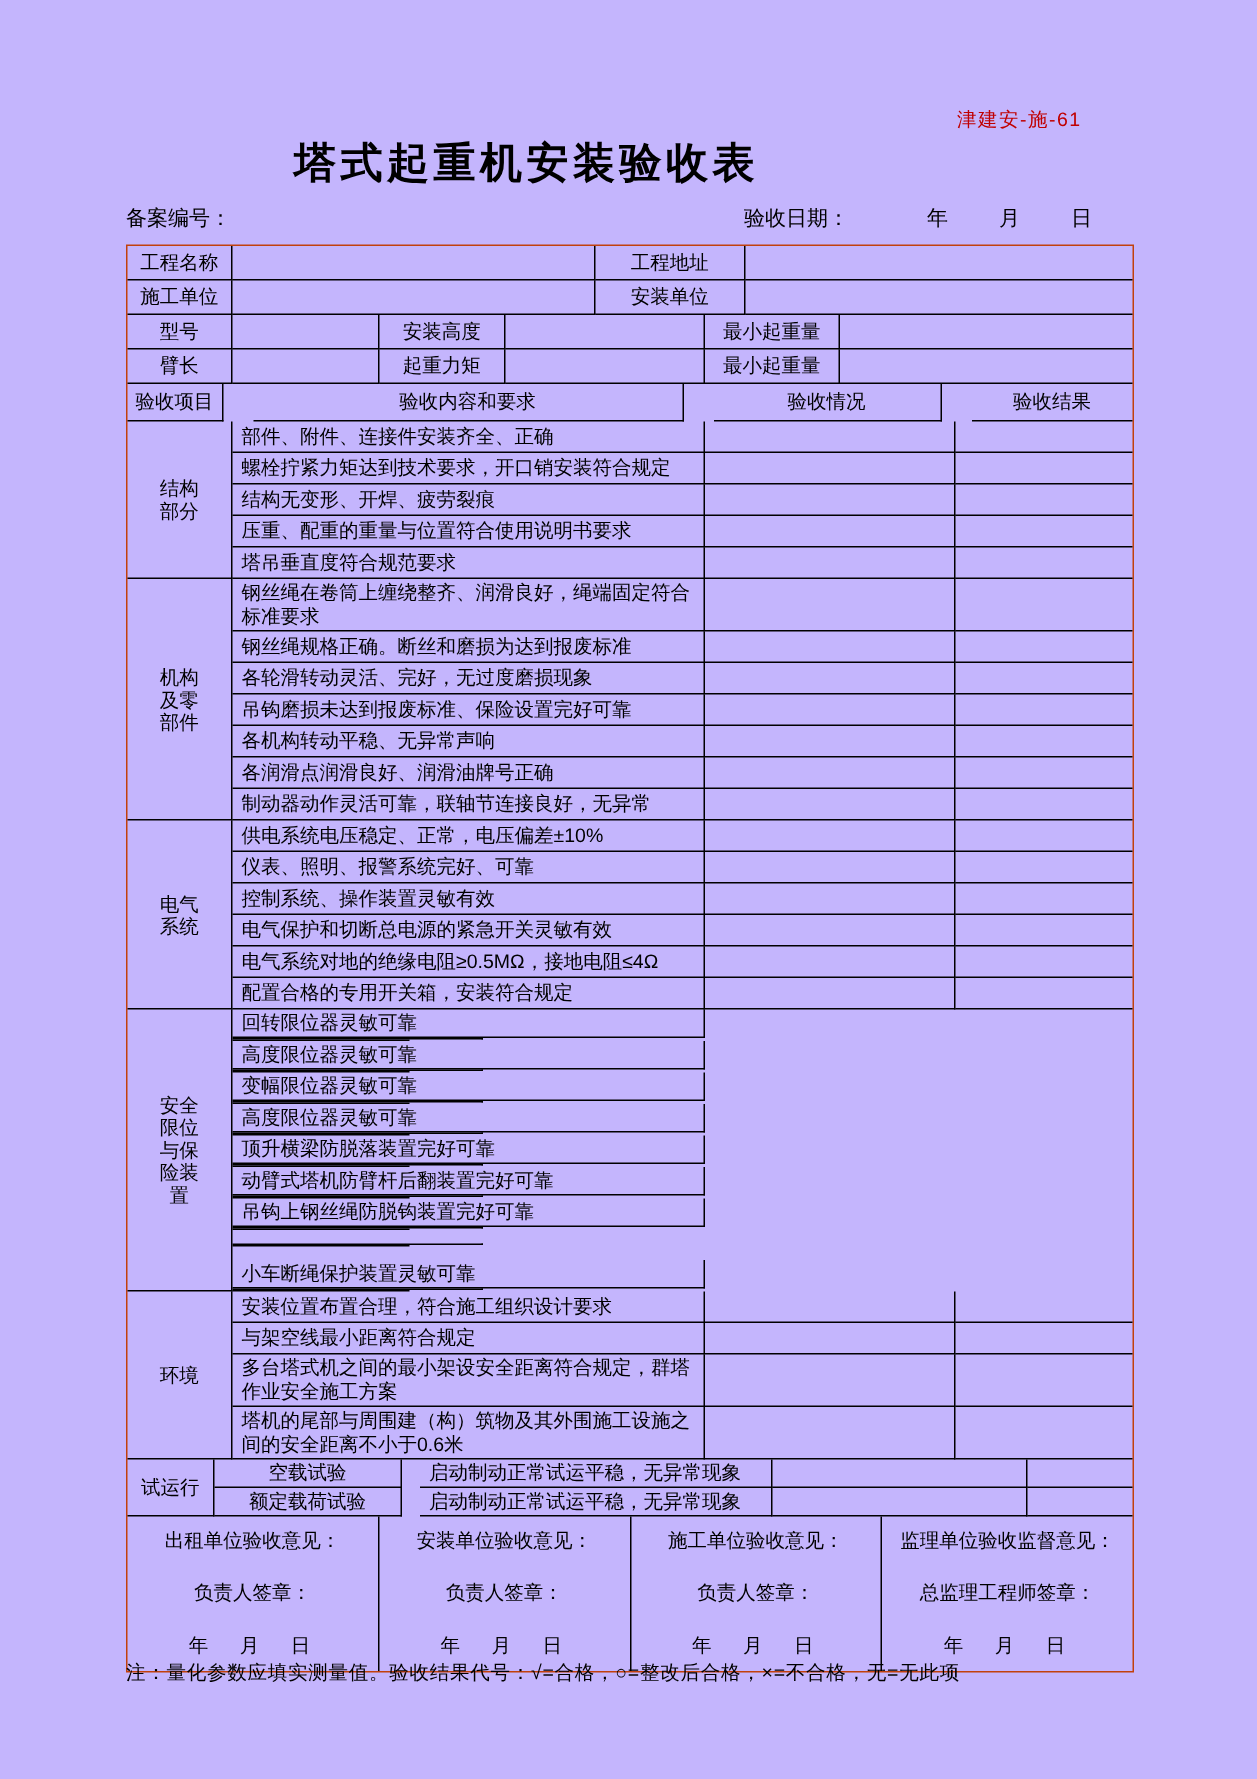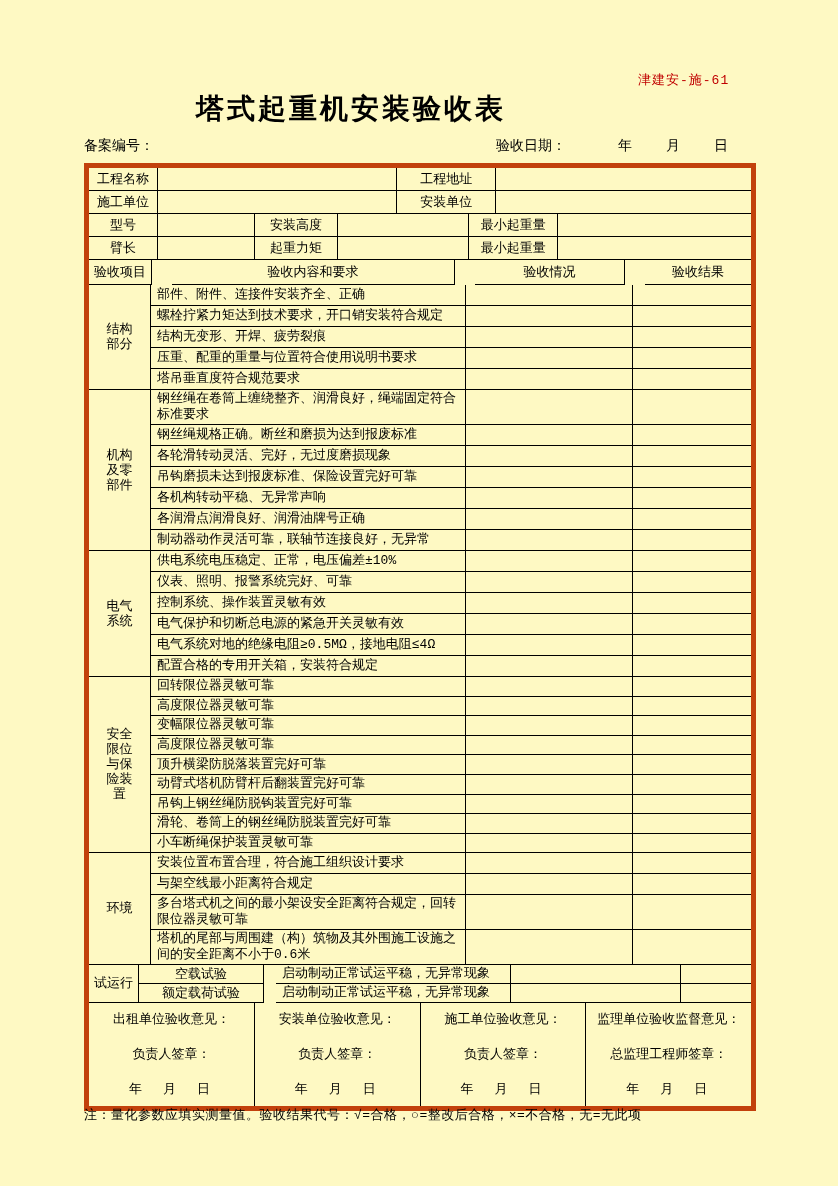--- a/index.html
+++ b/index.html
@@ -1,43 +1,43 @@
 <!DOCTYPE html>
 <html><head>
 <meta charset="utf-8">
 <style>
   html,body{margin:0;padding:0;background:#ffffff;}
   body{width:838px;height:1186px;font-family:"Liberation Sans",sans-serif;color:#000;}
-  .page{position:relative;width:838px;height:1186px;background:#fef9c3;overflow:hidden;font-family:Liberation Mono, monospace;}
+  .page{position:relative;width:838px;height:1186px;background:#c4b5fd;overflow:hidden;}
   .doc-code{position:absolute;top:71px;left:638px;font-size:13px;color:#c00000;letter-spacing:1px;}
   .title{position:absolute;top:90px;left:0;width:702px;text-align:center;font-size:28px;font-weight:bold;letter-spacing:3px;}
   .meta{position:absolute;top:137px;left:84px;width:672px;display:flex;justify-content:space-between;font-size:14px;}
   .meta-right{display:flex;gap:52px;padding-right:26px;justify-content:center;}
   .date-val{letter-spacing:2px;}
 
-  .form-table{position:absolute;top:163px;left:84px;width:672px;border:5px solid #c2410c;font-size:13px;box-sizing:border-box;}
+  .form-table{position:absolute;top:163px;left:84px;width:672px;border:1px solid #c2410c;font-size:13px;box-sizing:border-box;}
   .row{display:flex;}
   .c{box-sizing:border-box;border-right:1px solid #000;border-bottom:1px solid #000;display:flex;align-items:center;min-height:100%;}
   .row .c:last-child, .sec .sec-rows, .item-row .c:last-child{border-right:none;}
   .lab{justify-content:center;text-align:center;}
   .irow{height:23px;}
   .hrow{height:25px;gap:20px;}
   .w70{width:70px;}  .w242{width:242px;} .w100{width:100px;} .w258{width:258px;}
   .w98{width:98px;}  .w84{width:84px;}  .w133{width:133px;} .w90{width:90px;} .w195{width:195px;}
   .w315{width:315px;} .w167{width:167px;} .w118{width:118px;}
   .w125{width:125px;} .w235{width:235px;margin-left:12px;} .w170{width:170px;} .w70r{width:70px;}
 
   .sec{display:flex;align-items:stretch;}
   .sec-rows{flex:1 1 auto;border-bottom:none;}
   .vcell{justify-content:center;}
   .vlabel{display:inline-block;width:28px;text-align:center;line-height:15px;}
   #sections .sec:nth-child(5) .vlabel{width:auto;}
   .one-line{width:auto !important;}
   .item-row{display:flex;min-height:21px;justify-content:center;}
-  #sections .sec:nth-child(4) .item-row{min-height:19.6px;}
+  #sections .sec:nth-child(4) .item-row{min-height:19.6px;flex-direction:column;}
   .content{padding:1px 6px;line-height:16px;align-items:center;}
   .trial-row{min-height:19px;}
 
   .sig-row{display:flex;height:103px;}
   .sig-col{flex:1 1 0;border-right:1px solid #000;border-bottom:none;box-sizing:border-box;
            display:flex;flex-direction:column;justify-content:space-between;align-items:center;
            padding:7px 2px 8px 2px;text-align:center;}
   .sig-col:last-child{border-right:none;}
   .sig-date{letter-spacing:4px;}
   .note{position:absolute;top:1106px;left:84px;font-size:13px;letter-spacing:0.5px;}
@@ -245,21 +245,20 @@
               <div class="c w315 content">动臂式塔机防臂杆后翻装置完好可靠</div>
               <div class="c w167"></div>
               <div class="c w118"></div>
             </div>
             <div class="item-row">
               <div class="c w315 content">吊钩上钢丝绳防脱钩装置完好可靠</div>
               <div class="c w167"></div>
               <div class="c w118"></div>
             </div>
             <div class="item-row">
-              <div class="c w315 content">滑轮、卷筒上的钢丝绳防脱装置完好可靠</div>
               <div class="c w167"></div>
               <div class="c w118"></div>
             </div>
             <div class="item-row">
               <div class="c w315 content">小车断绳保护装置灵敏可靠</div>
               <div class="c w167"></div>
               <div class="c w118"></div>
             </div>
           </div>
         </div>
@@ -272,21 +271,21 @@
               <div class="c w315 content">安装位置布置合理，符合施工组织设计要求</div>
               <div class="c w167"></div>
               <div class="c w118"></div>
             </div>
             <div class="item-row">
               <div class="c w315 content">与架空线最小距离符合规定</div>
               <div class="c w167"></div>
               <div class="c w118"></div>
             </div>
             <div class="item-row">
-              <div class="c w315 content">多台塔式机之间的最小架设安全距离符合规定，回转限位器灵敏可靠</div>
+              <div class="c w315 content">多台塔式机之间的最小架设安全距离符合规定，群塔作业安全施工方案</div>
               <div class="c w167"></div>
               <div class="c w118"></div>
             </div>
             <div class="item-row">
               <div class="c w315 content">塔机的尾部与周围建（构）筑物及其外围施工设施之间的安全距离不小于0.6米</div>
               <div class="c w167"></div>
               <div class="c w118"></div>
             </div>
           </div>
         </div>

